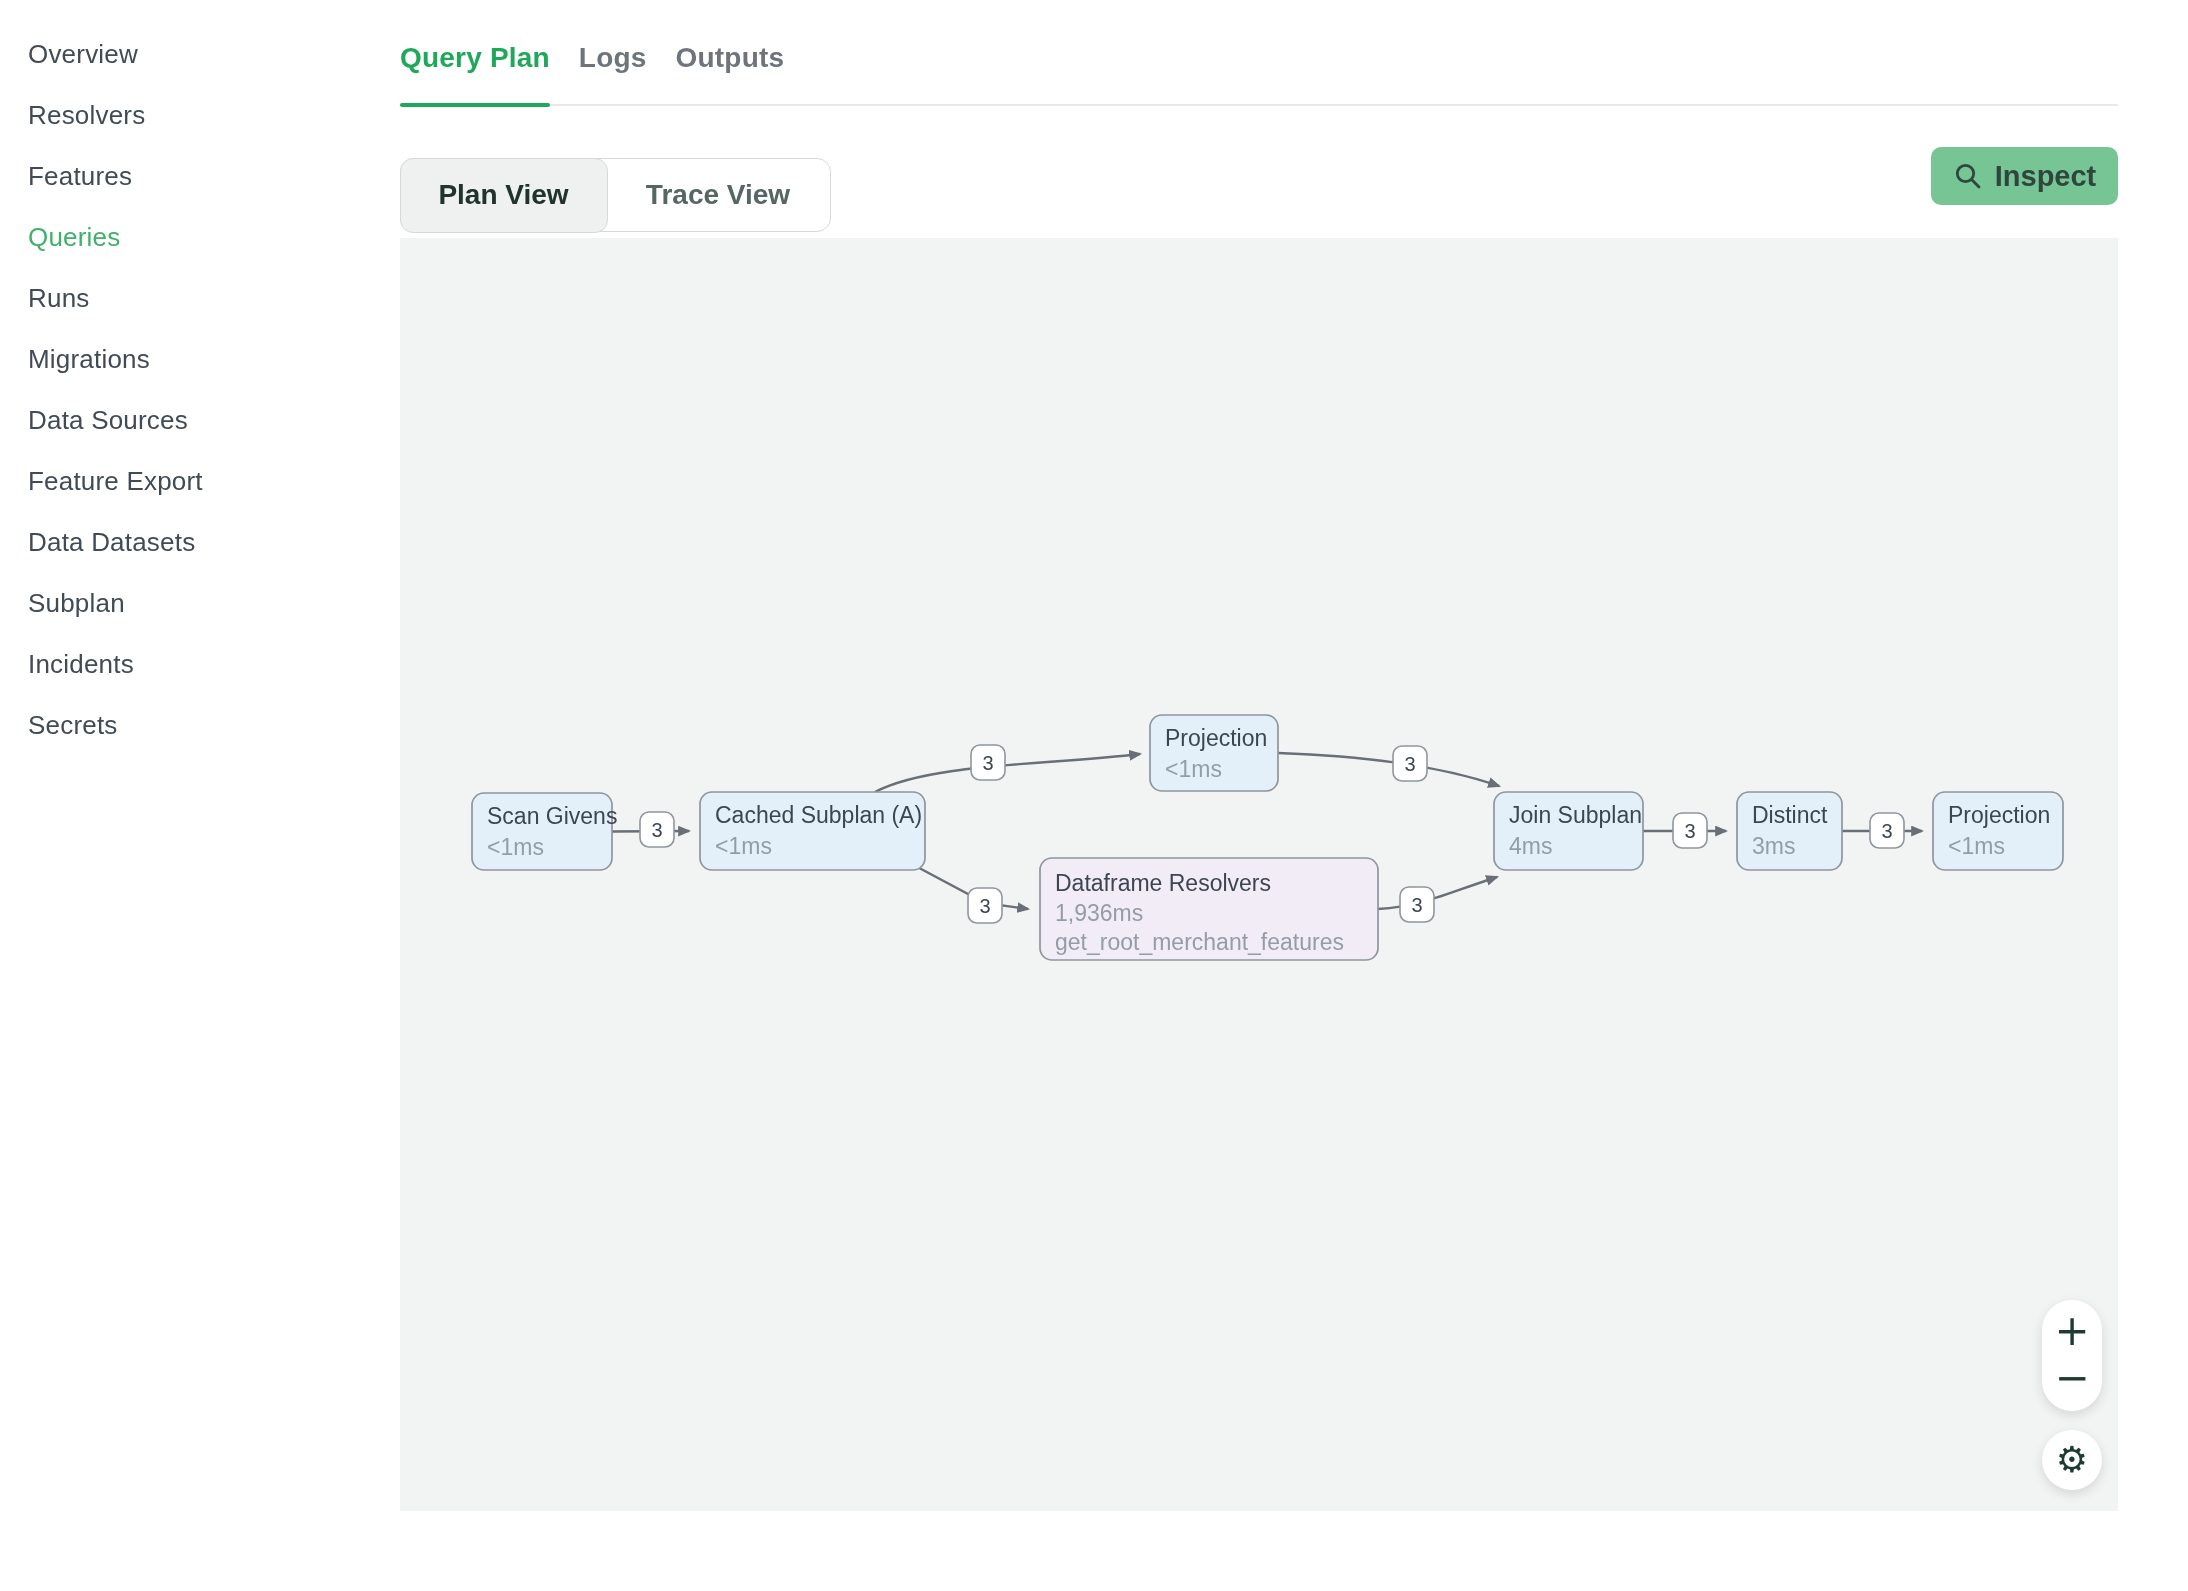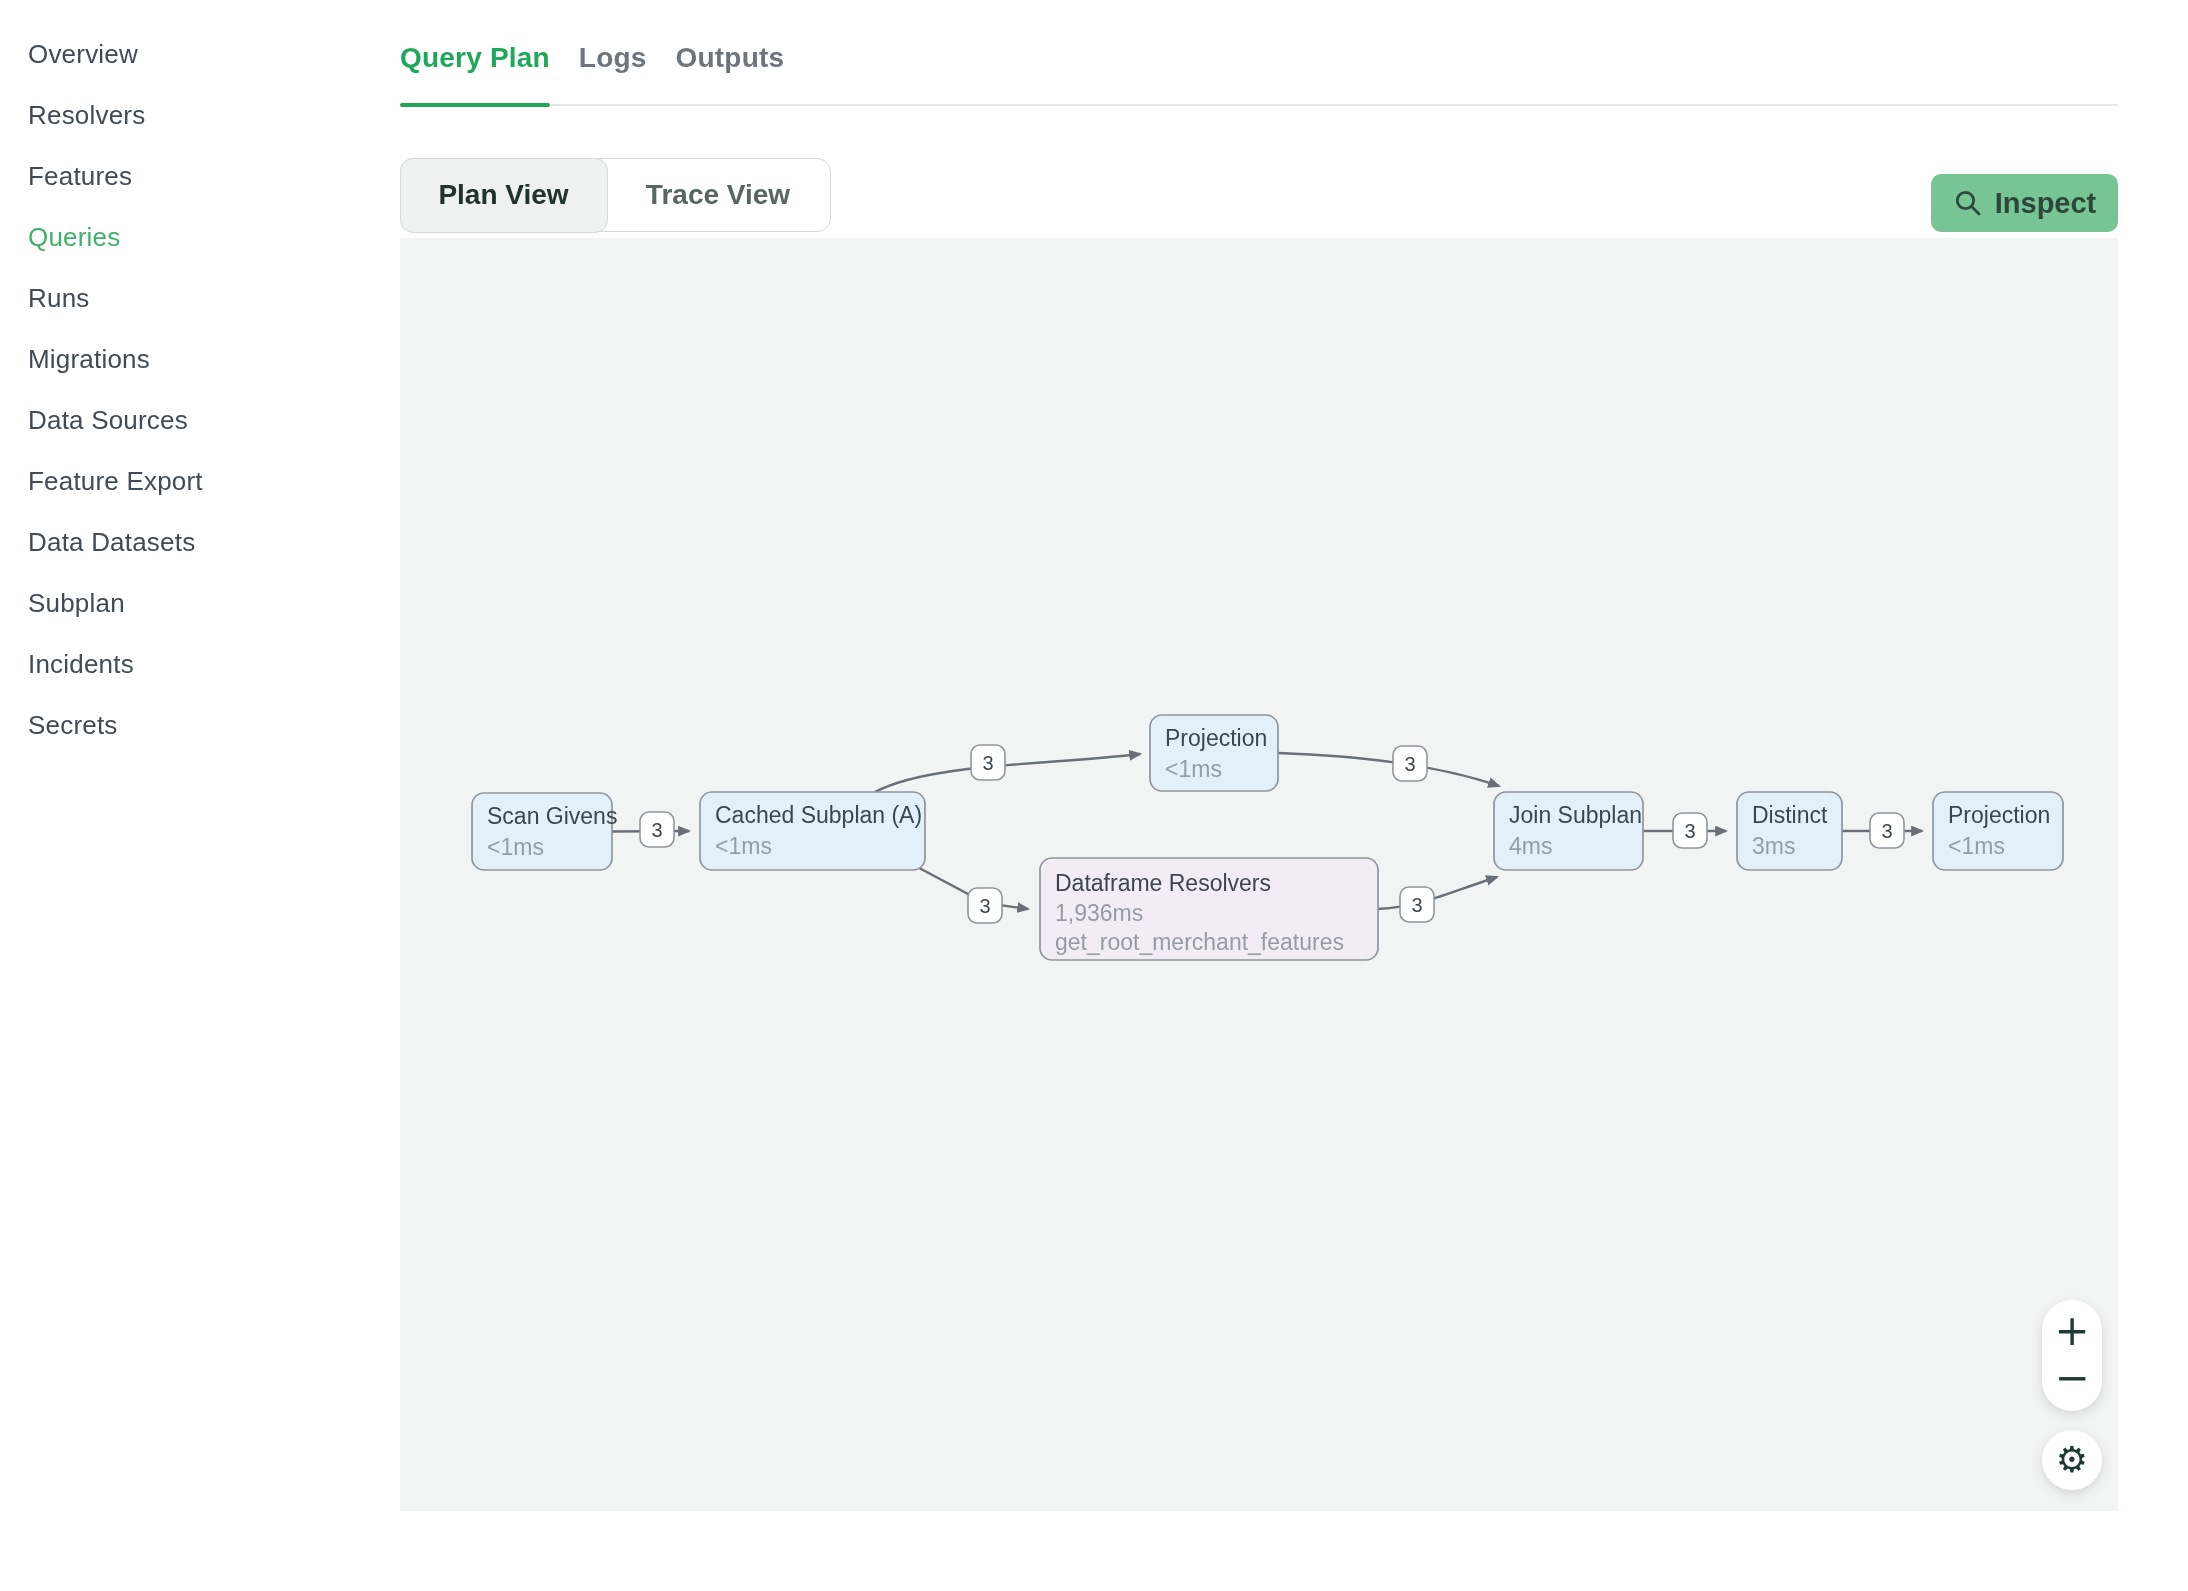--- a/index.html
+++ b/index.html
@@ -34,21 +34,21 @@
 
   
   .toggle{position:absolute;left:400px;top:158px;height:74px;display:flex;
     background:#ffffff;border:1.5px solid var(--toggle-border);border-radius:14px;}
   .toggle-opt{display:flex;align-items:center;justify-content:center;font-size:28px;
     font-weight:700;color:var(--toggle-inactive-text);cursor:pointer;}
   .toggle-opt.opt-0{width:208px;}
   .toggle-opt.opt-1{width:224px;}
   .toggle-opt.active{background:var(--toggle-active-bg);border:1.5px solid var(--toggle-border);
     border-radius:13px;margin:-1.5px;color:var(--toggle-active-text);}
-  .inspect{position:absolute;left:1931px;top:174px;width:187px;height:58px;border:none;
+  .inspect{position:absolute;left:1931px;top:147px;width:187px;height:58px;border:none;
     background:var(--inspect-bg);border-radius:10px;display:flex;align-items:center;
     justify-content:center;gap:12px;cursor:pointer;
     font-family:"Liberation Sans",sans-serif;font-size:29px;font-weight:700;color:var(--inspect-text);}
 
   
   .canvas{position:absolute;left:400px;top:238px;width:1718px;height:1273px;background:var(--canvas-bg);}
   #diagram{position:absolute;left:0;top:0;}
   #diagram text{font-family:"Liberation Sans",sans-serif;}
   .node-title{fill:var(--node-title);font-size:23px;font-weight:500;}
   .node-sub{fill:var(--node-sub);font-size:23px;}

